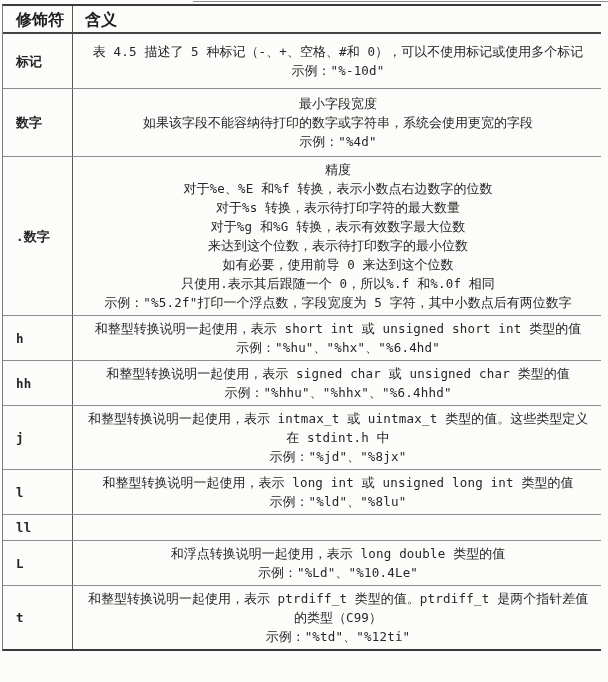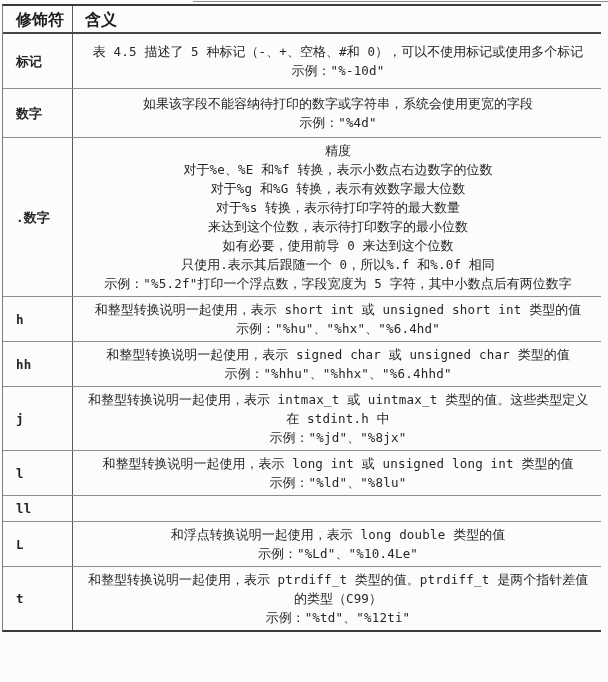--- a/index.html
+++ b/index.html
@@ -84,31 +84,32 @@
         <div class="row">
           <div class="cell mod">标记</div>
           <div class="cell meaning">
             <div class="line">表<span class="mono"> 4.5 </span>描述了<span class="mono"> 5 </span>种标记（<span class="mono">-</span>、<span class="mono">+</span>、空格、<span class="mono">#</span>和<span class="mono"> 0</span>），可以不使用标记或使用多个标记</div>
             <div class="line">示例：<span class="mono">"%-10d"</span></div>
           </div>
         </div>
         <div class="row">
           <div class="cell mod">数字</div>
           <div class="cell meaning">
+            <div class="line">最小字段宽度</div>
             <div class="line">如果该字段不能容纳待打印的数字或字符串，系统会使用更宽的字段</div>
             <div class="line">示例：<span class="mono">"%4d"</span></div>
           </div>
         </div>
         <div class="row">
           <div class="cell mod"><span class="mono">.</span>数字</div>
           <div class="cell meaning">
             <div class="line">精度</div>
             <div class="line">对于<span class="mono">%e</span>、<span class="mono">%E </span>和<span class="mono">%f </span>转换，表示小数点右边数字的位数</div>
+            <div class="line">对于<span class="mono">%s </span>转换，表示待打印字符的最大数量</div>
             <div class="line">对于<span class="mono">%g </span>和<span class="mono">%G </span>转换，表示有效数字最大位数</div>
-            <div class="line">对于<span class="mono">%s </span>转换，表示待打印字符的最大数量</div>
             <div class="line">来达到这个位数，表示待打印数字的最小位数</div>
             <div class="line">如有必要，使用前导<span class="mono"> 0 </span>来达到这个位数</div>
             <div class="line">只使用<span class="mono">.</span>表示其后跟随一个<span class="mono"> 0</span>，所以<span class="mono">%.f </span>和<span class="mono">%.0f </span>相同</div>
             <div class="line">示例：<span class="mono">"%5.2f"</span>打印一个浮点数，字段宽度为<span class="mono"> 5 </span>字符，其中小数点后有两位数字</div>
           </div>
         </div>
         <div class="row">
           <div class="cell mod">
             <span class="mono">h</span>
           </div>

